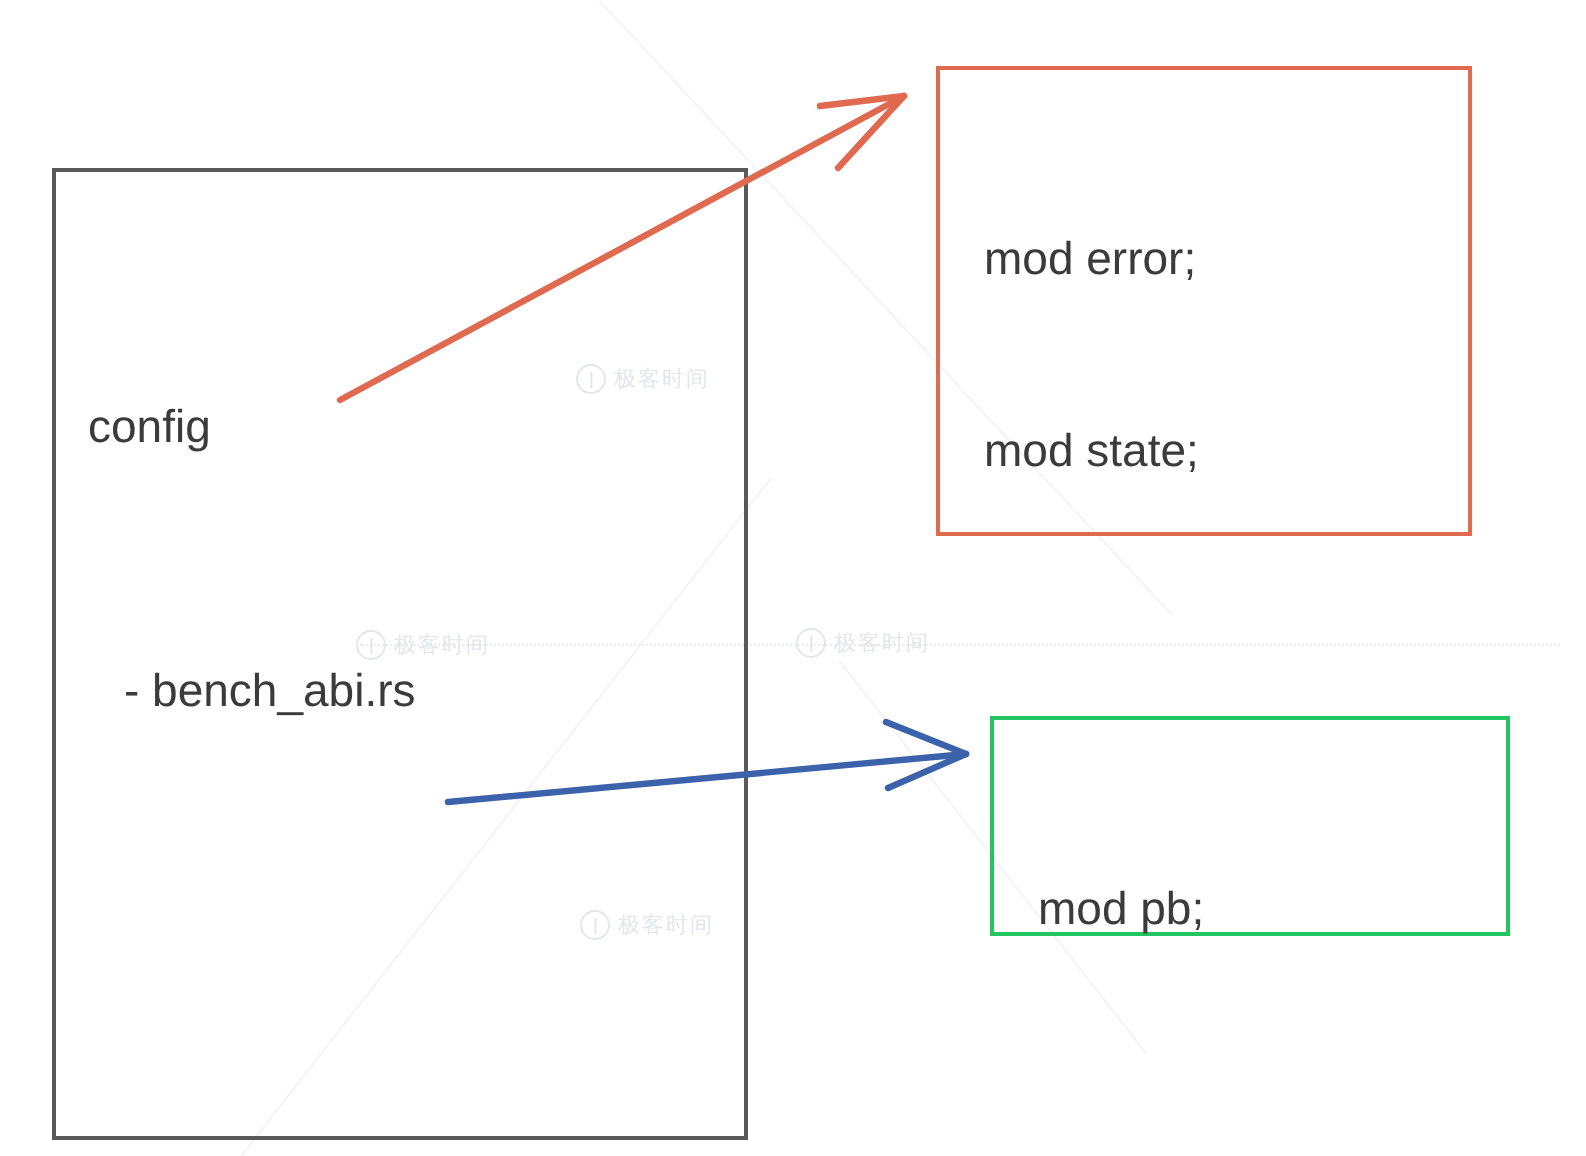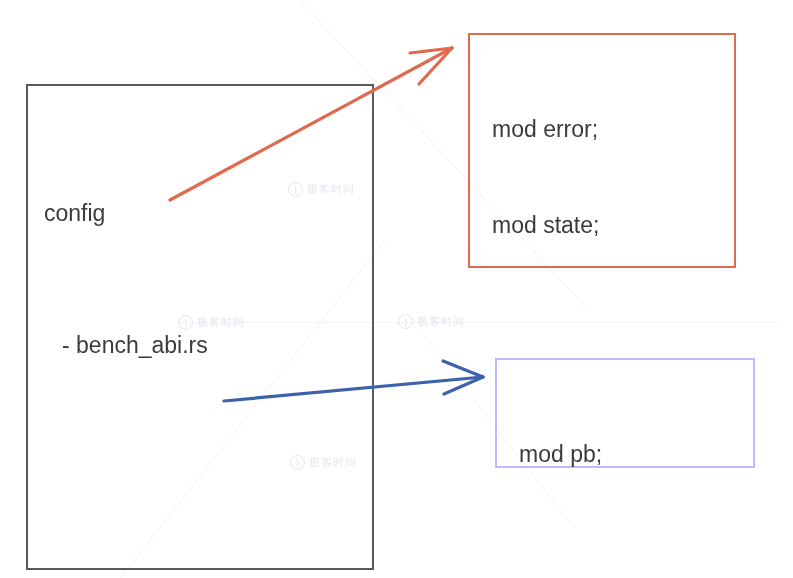--- a/index.html
+++ b/index.html
@@ -121,21 +121,21 @@
     top: 33px;
     width: 268px;
     height: 235px;
     border: 2px solid #e06a50;
   }
   #code-box-blue {
     left: 495px;
     top: 358px;
     width: 260px;
     height: 110px;
-    border: 2px solid #c4b5fd;
+    border: 2px solid #22c55e;
   }
   .code-lines {
     position: absolute;
     left: 22px;
     top: 14px;
     font-size: 23px;
     line-height: 32px;
     color: #3b3b3d;
     white-space: pre;
   }

